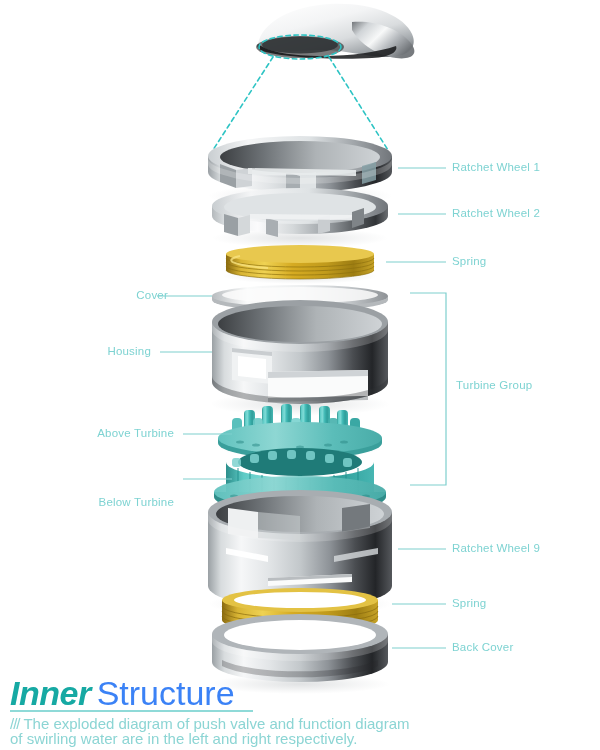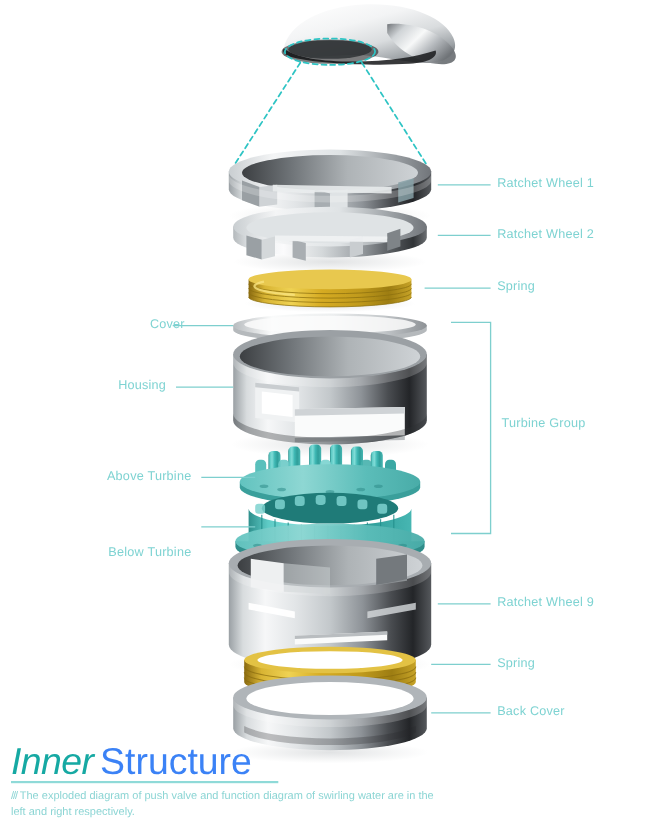--- a/index.html
+++ b/index.html
@@ -52,21 +52,21 @@
     pointer-events: auto;
   }
   .title-line {
     display: block;
     white-space: nowrap;
     line-height: 1;
   }
   .t-inner {
     font-size: 34px;
     font-style: italic;
-    font-weight: normal;
+    font-weight: bold;
     color: #16a9a3;
     letter-spacing: -0.5px;
   }
   .t-structure {
     font-size: 34px;
     font-weight: normal;
     color: #3b82f6;
     letter-spacing: 0px;
     margin-left: 6px;
   }
@@ -76,21 +76,21 @@
     top: 710px;
     width: 243px;
     height: 2px;
     background: #8fdad8;
   }
   .subtitle {
     position: absolute;
     left: 10px;
     top: 716px;
     width: 400px;
-    font-size: 10px;
+    font-size: 15px;
     line-height: 15px;
     color: #8cd5d4;
     pointer-events: auto;
   }
   .slashes { letter-spacing: -1px; }
 </style>
 </head>
 <body>
 
 <div id="stage">

